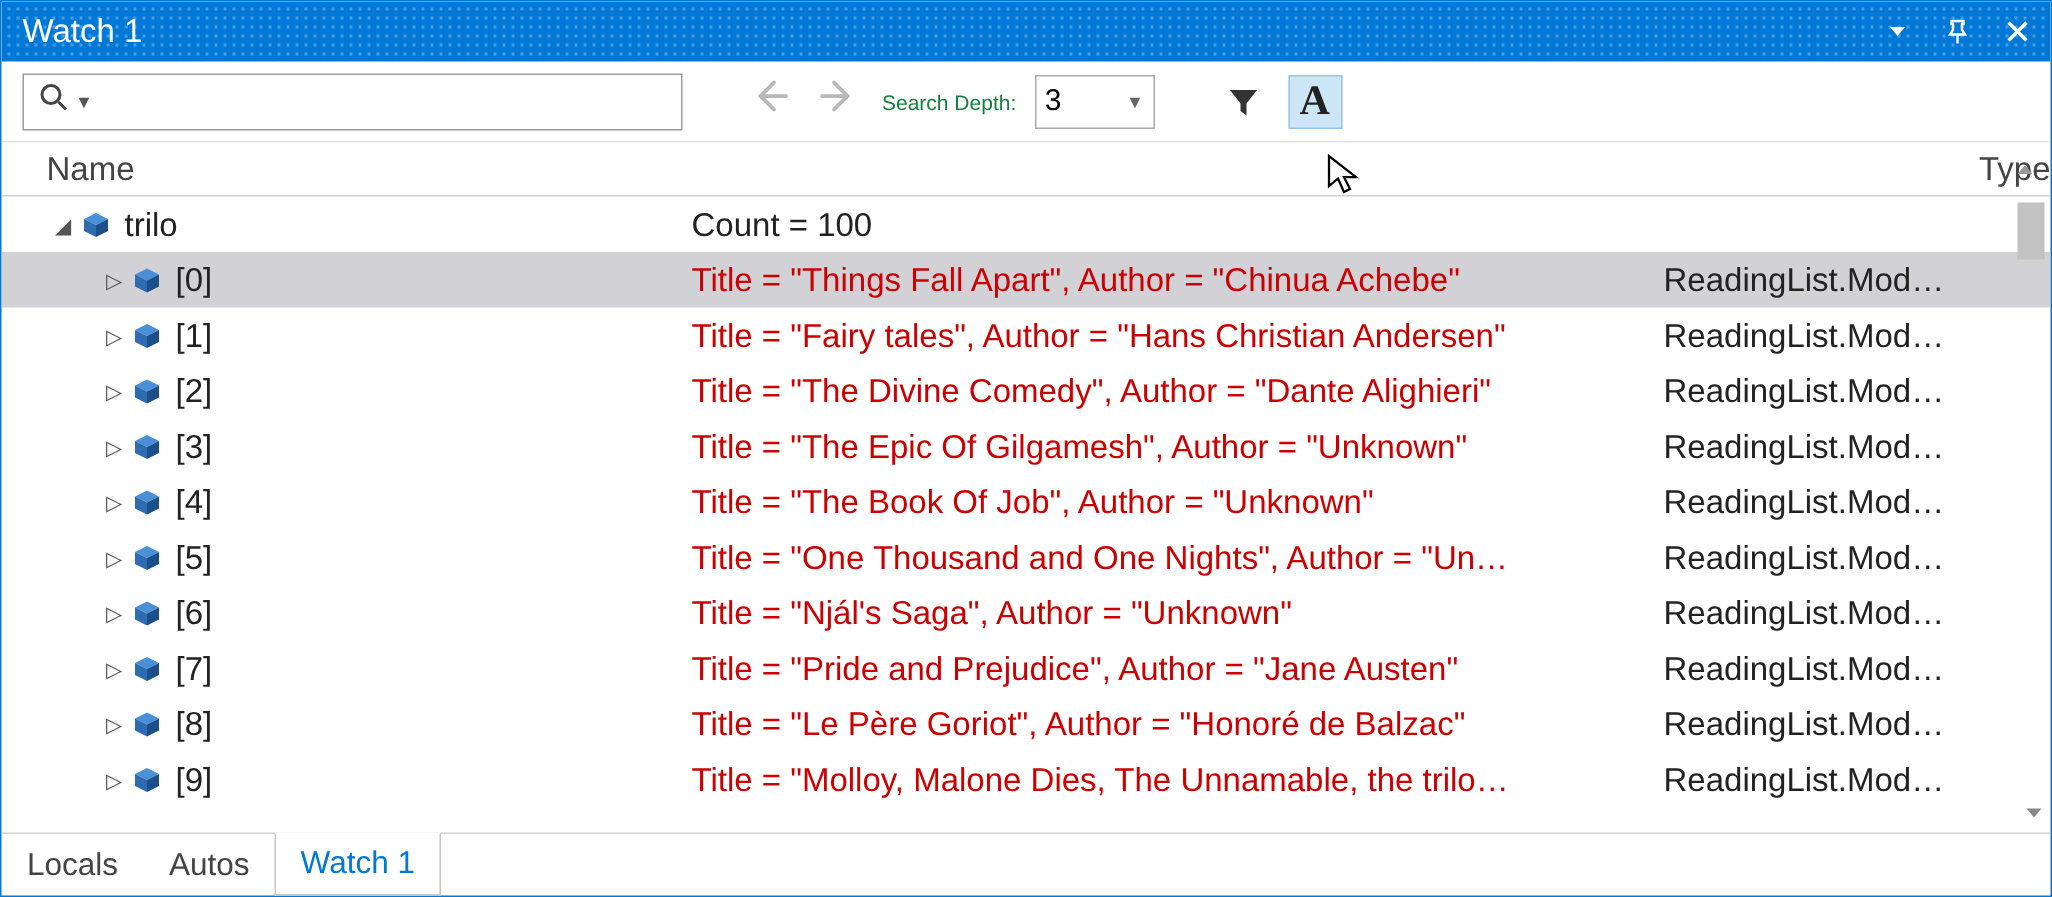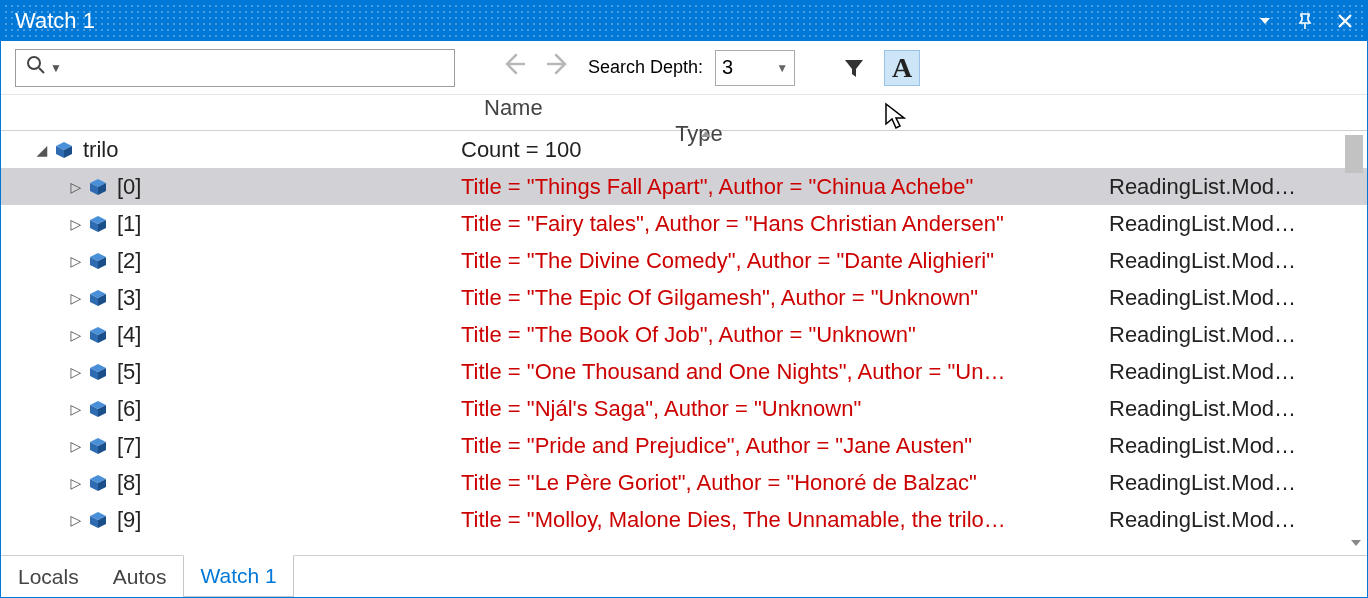--- a/index.html
+++ b/index.html
@@ -47,37 +47,37 @@
   width: 440px; height: 38px;
   padding: 0 6px 0 10px;
   color: #888;
 }
 .searchbox input {
   border: none; outline: none; flex: 1; font-size: 20px; background: transparent;
 }
 .searchbox .mag { color: #555; }
 .searchbox .dd { color: #555; font-size: 12px; margin-left: 4px; }
 .navarrow { color: #b0b0b0; font-size: 26px; padding: 0 4px; user-select: none; }
-.lbl { color: #000000; font-size: 18px; }
+.lbl { color: #15803d; font-size: 14px; }
 .depthbox {
   border: 1px solid #aaa; height: 36px; width: 80px; display: flex; align-items: center;
   padding: 0 6px; font-size: 20px; justify-content: space-between;
 }
 .depthbox .chev { color: #666; font-size: 12px; }
 .toolbtn { width: 36px; height: 36px; display: inline-flex; align-items: center; justify-content: center; }
 .toolbtn.active { background: #cde6f7; border: 1px solid #9ac3e6; }
 .filter-icon svg, .text-a { display: block; }
 .text-a { font-family: Georgia, serif; font-size: 28px; font-weight: bold; color: #222; }
 .cursor {
   position: absolute; left: 884px; top: 102px; pointer-events: none;
 }
 
 .headerrow {
   display: flex; height: 36px; align-items: center; border-bottom: 1px solid #d0d0d0;
-  padding-left: 30px; color: #444; font-size: 22px; flex-direction: column;
+  padding-left: 30px; color: #444; font-size: 22px;
 }
 .headerrow .col-name { width: 430px; }
 .headerrow .col-value { width: 648px; }
 .headerrow .col-type { flex: 1; position: relative; text-align: right; }
 .headerrow .up { position: absolute; right: 10px; color: #999; }
 
 .grid { flex: 1; overflow: hidden; position: relative; }
 .rows { position: absolute; inset: 0; }
 .row {
   display: flex; height: 37px; align-items: center; font-size: 22px;

